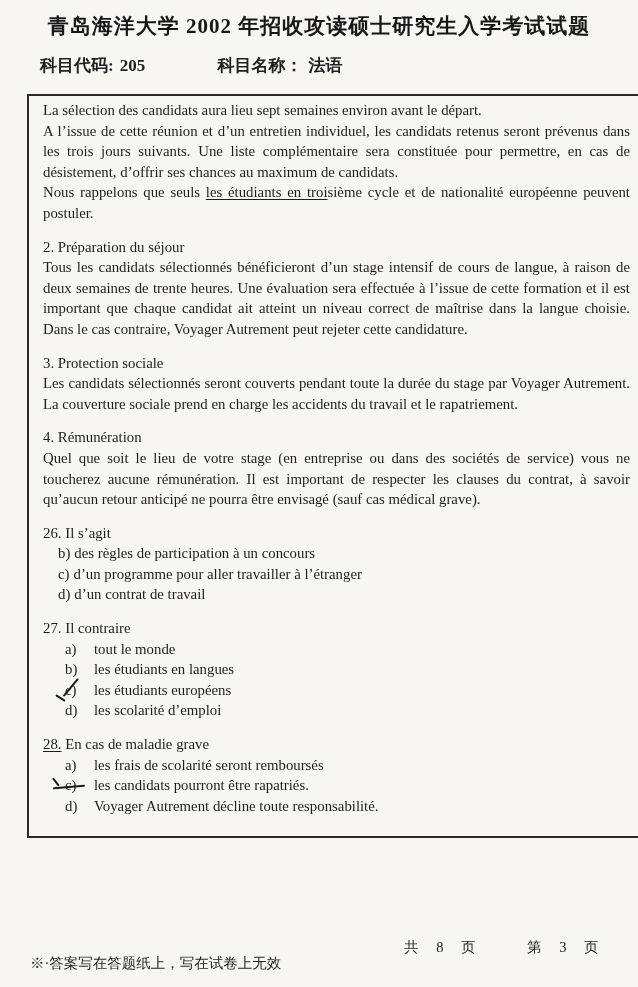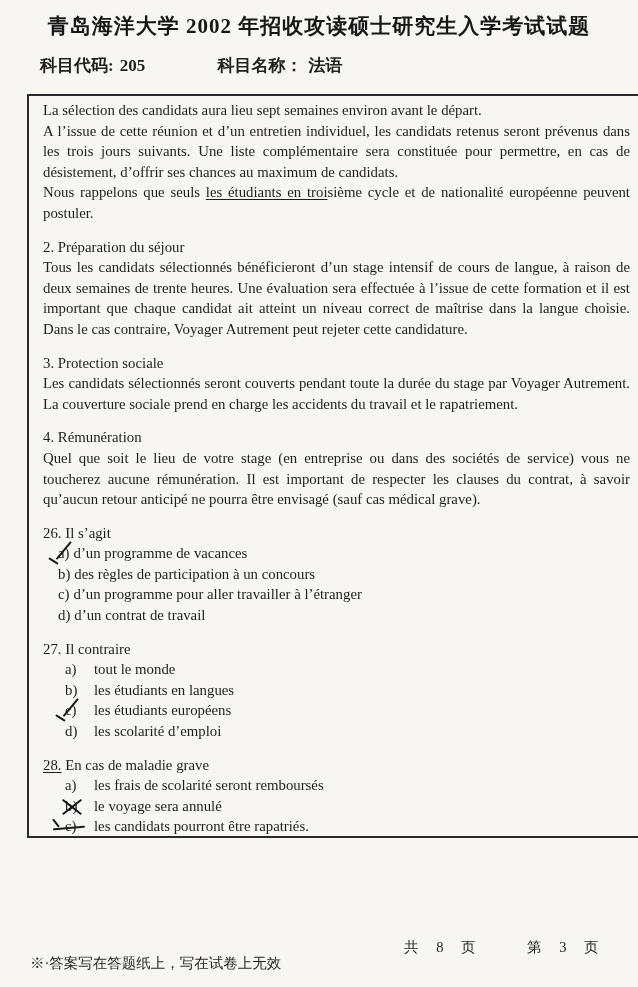--- a/index.html
+++ b/index.html
@@ -127,38 +127,36 @@
     <p class="just">Les candidats sélectionnés seront couverts pendant toute la durée du stage par Voyager Autrement. La couverture sociale prend en charge les accidents du travail et le rapatriement.</p>
   </div>
 
   <div class="blk">
     <p>4. Rémunération</p>
     <p class="just">Quel que soit le lieu de votre stage (en entreprise ou dans des sociétés de service) vous ne toucherez aucune rémunération. Il est important de respecter les clauses du contrat, à savoir qu’aucun retour anticipé ne pourra être envisagé (sauf cas médical grave).</p>
   </div>
 
   <div class="blk q-narrow">
     <div class="q-head"><span class="q-num">26.</span> <span class="q-stem">Il s’agit</span></div>
-    <div class="option"><span class="opt-letter mark-check">a)</span><span class="opt-text">d’un programme de vacances</span></div>
     <div class="option"><span class="opt-letter">b)</span><span class="opt-text">des règles de participation à un concours</span></div>
     <div class="option"><span class="opt-letter">c)</span><span class="opt-text">d’un programme pour aller travailler à l’étranger</span></div>
     <div class="option"><span class="opt-letter">d)</span><span class="opt-text">d’un contrat de travail</span></div>
   </div>
 
   <div class="blk q-wide">
     <div class="q-head"><span class="q-num">27.</span> <span class="q-stem">Il contraire</span></div>
     <div class="option"><span class="opt-letter">a)</span><span class="opt-text">tout le monde</span></div>
     <div class="option"><span class="opt-letter">b)</span><span class="opt-text">les étudiants en langues</span></div>
     <div class="option"><span class="opt-letter mark-check">c)</span><span class="opt-text">les étudiants européens</span></div>
     <div class="option"><span class="opt-letter">d)</span><span class="opt-text">les scolarité d’emploi</span></div>
   </div>
 
   <div class="blk q-wide">
     <div class="q-head"><span class="q-num u">28.</span> <span class="q-stem">En cas de maladie grave</span></div>
     <div class="option"><span class="opt-letter">a)</span><span class="opt-text">les frais de scolarité seront remboursés</span></div>
-    <div class="option"><span class="opt-letter mark-cross">b)</span><span class="opt-text">le voyage sera annulé</span></div>
     <div class="option"><span class="opt-letter mark-strike">c)</span><span class="opt-text">les candidats pourront être rapatriés.</span></div>
     <div class="option"><span class="opt-letter">d)</span><span class="opt-text">Voyager Autrement décline toute responsabilité.</span></div>
   </div>
 
 </div>
 
 <div class="footer">
   <span class="note">※·答案写在答题纸上，写在试卷上无效</span>
   <span class="pages-total">共 8 页</span>
   <span class="pages-current">第 3 页</span>

